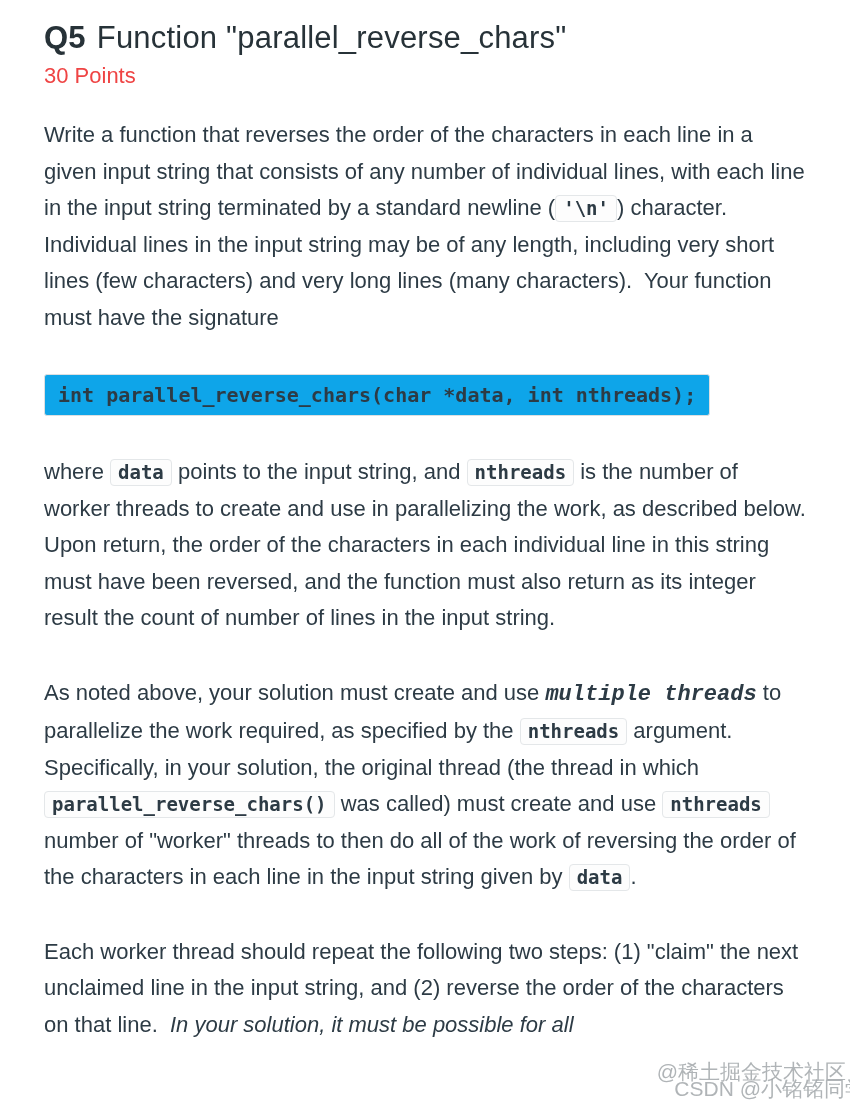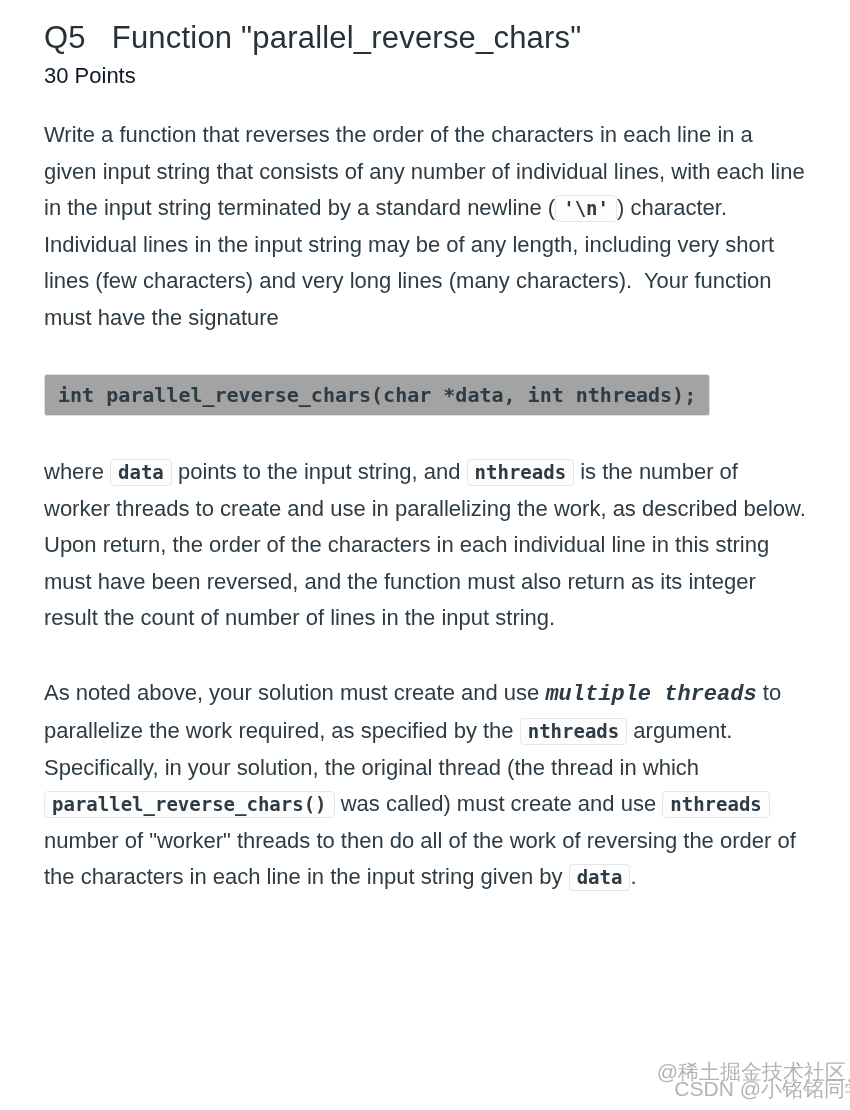--- a/index.html
+++ b/index.html
@@ -19,26 +19,26 @@
     padding: 20px 44px 0 44px;
   }
   h1.q-title {
     margin: 0;
     font-size: 31px;
     font-weight: 400;
     color: #273238;
     letter-spacing: 0.2px;
   }
   h1.q-title .qnum {
-    font-weight: 400;
-    margin-right: 26px;
+    font-weight: 700;
+    margin-right: 11px;
   }
   .points {
     font-size: 22px;
-    color: #0f172a;
+    color: #ef4444;
     margin-top: 7px;
     font-weight: 400;
   }
   .question-body {
     margin-top: 28px;
   }
   p.para {
     font-size: 22px;
     line-height: 36.5px;
     margin: 0 0 38px 0;
@@ -54,21 +54,21 @@
     border: 1px solid #e4e7e9;
     border-radius: 4px;
     padding: 1px 7px 2px 7px;
     white-space: nowrap;
   }
   .codeblock {
     font-family: "DejaVu Sans Mono", monospace;
     font-weight: 700;
     font-size: 20px;
     color: #2d3b45;
-    background: #a3a3a3;
+    background: #0ea5e9;
     border: 1px solid #dcdfe1;
     border-radius: 3px;
     padding: 8px 13px;
     display: block;
     width: max-content;
     max-width: 100%;
     margin: 0 0 38px 0;
     box-sizing: border-box;
   }
   .bi {
@@ -100,17 +100,18 @@
 <body>
 
 <div class="content">
   <h1 class="q-title"><span class="qnum">Q5</span><span>Function "parallel_reverse_chars"</span></h1>
   <div class="points">30 Points</div>
   <div class="question-body">
       <p class="para"><span>Write a function that reverses the order of the characters in each line in a given input string that consists of any number of individual lines, with each line in the input string terminated by a standard newline (</span><code class="inline-code">'\n'</code><span>) character.  Individual lines in the input string may be of any length, including very short lines (few characters) and very long lines (many characters).  Your function must have the signature</span></p>
       <div class="codeblock">int parallel_reverse_chars(char *data, int nthreads);</div>
       <p class="para"><span>where </span><code class="inline-code">data</code><span> points to the input string, and </span><code class="inline-code">nthreads</code><span> is the number of worker threads to create and use in parallelizing the work, as described below.  Upon return, the order of the characters in each individual line in this string must have been reversed, and the function must also return as its integer result the count of number of lines in the input string.</span></p>
       <p class="para"><span>As noted above, your solution must create and use </span><strong class="bi">multiple threads</strong><span> to parallelize the work required, as specified by the </span><code class="inline-code">nthreads</code><span> argument.  Specifically, in your solution, the original thread (the thread in which </span><code class="inline-code">parallel_reverse_chars()</code><span> was called) must create and use </span><code class="inline-code">nthreads</code><span> number of "worker" threads to then do all of the work of reversing the order of the characters in each line in the input string given by </span><code class="inline-code">data</code><span>.</span></p>
+      <p class="para"><span>Each worker thread should repeat the following two steps: (1) "claim" the next unclaimed line in the input string, and (2) reverse the order of the characters on that line.  </span><em class="it">In your solution, it must be possible for all</em></p>
     </div>
 </div>
 
 <div class="wm-line1">@稀土掘金技术社区</div>
 <div class="wm-line2">CSDN @小铭铭同学</div>
 
 </body></html>

